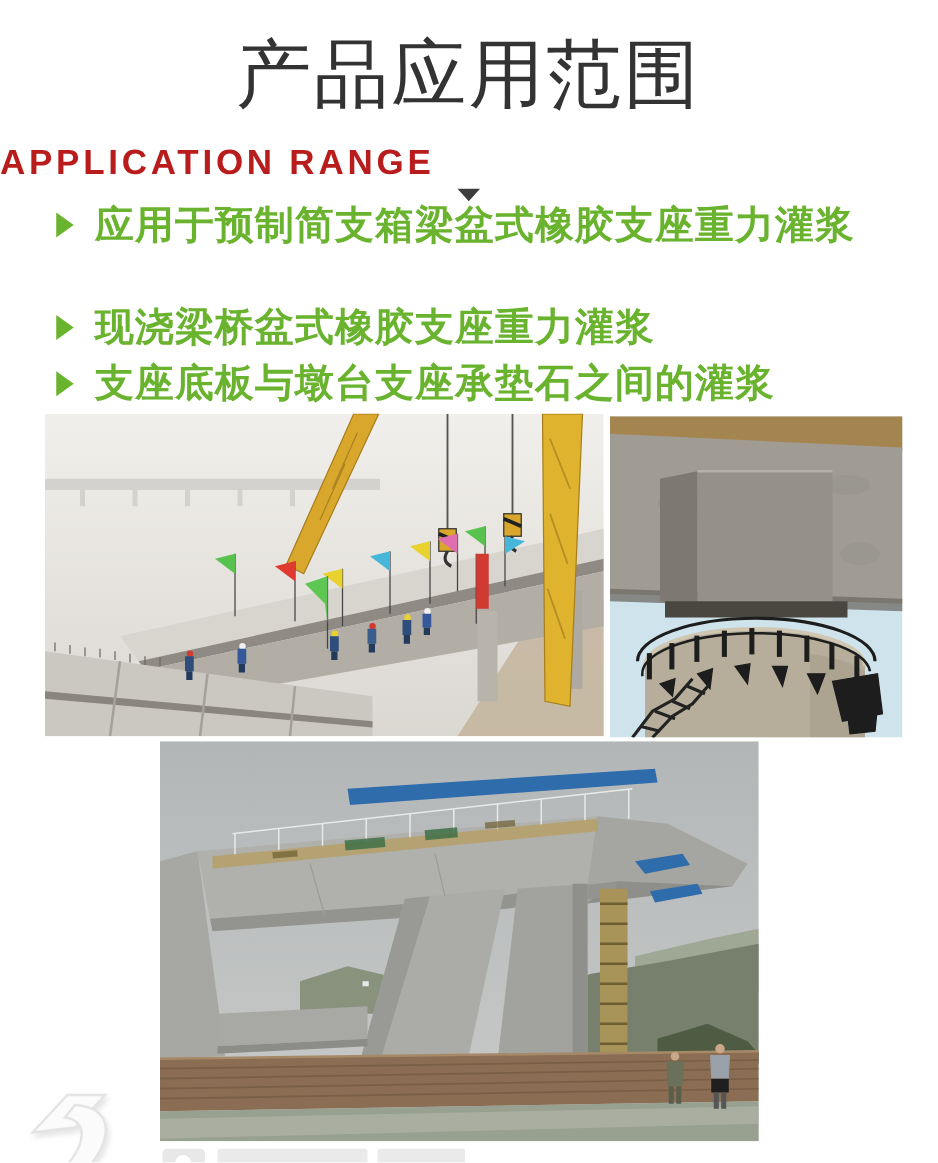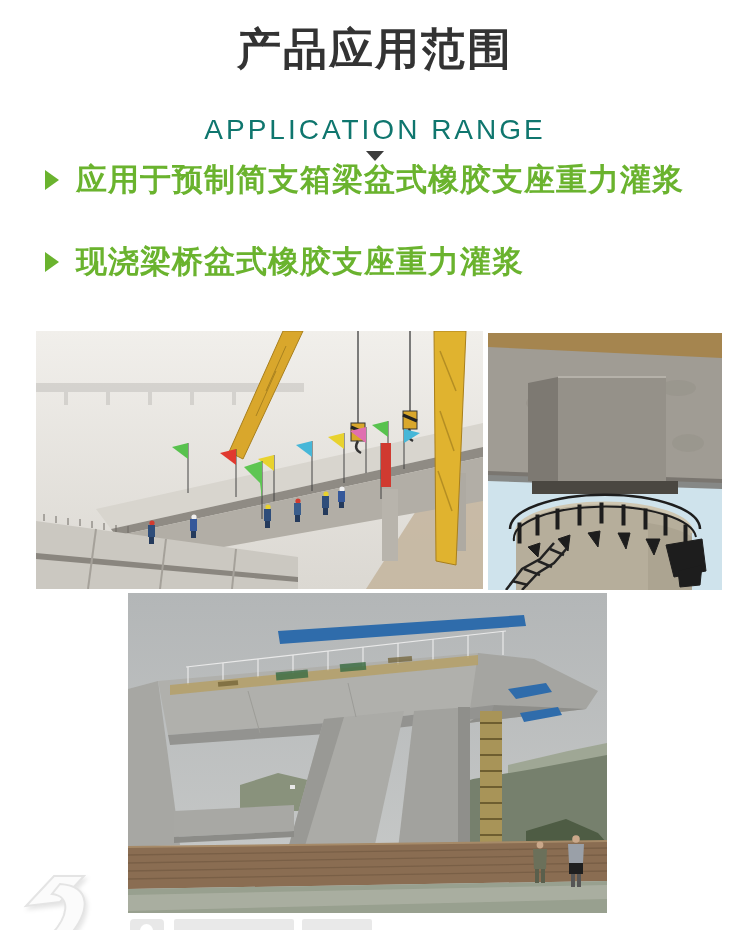--- a/index.html
+++ b/index.html
@@ -5,25 +5,25 @@
   * { margin:0; padding:0; box-sizing:border-box; }
   html,body { background:#ffffff; }
   body { font-family:"Liberation Sans","DejaVu Sans",sans-serif; }
   .page {
     position:relative; width:750px; height:930px; margin:0 auto;
     background:#ffffff; overflow:hidden;
   }
   
   .title {
     position:absolute; top:20px; left:0; width:750px; text-align:center;
-    font-size:44px; font-weight:bold; color:#333333; letter-spacing:2px;
+    font-size:60px; font-weight:normal; color:#333333; letter-spacing:2px;
   }
   .subtitle {
-    position:absolute; top:114px; left:0; width:750px; text-align:center;
-    font-size:28px; color:#0f766e; letter-spacing:3px; font-weight:normal;
+    position:absolute; top:114px; left:0; width:750px; text-align:left;
+    font-size:28px; color:#b91c1c; letter-spacing:3px; font-weight:bold;
   }
   .tri-down {
     position:absolute; top:151px; left:366px; width:0; height:0;
     border-left:9px solid transparent; border-right:9px solid transparent;
     border-top:10px solid #3c3c3c;
   }
   
   .bullet {
     position:absolute; left:45px; display:flex; align-items:center; height:40px;
   }
@@ -73,20 +73,24 @@
   <div class="subtitle">APPLICATION RANGE</div>
   <div class="tri-down"></div>
 
   <div class="bullet b0">
     <span class="marker"></span>
     <span class="btext">应用于预制简支箱梁盆式橡胶支座重力灌浆</span>
   </div>
   <div class="bullet b1">
     <span class="marker"></span>
     <span class="btext">现浇梁桥盆式橡胶支座重力灌浆</span>
+  </div>
+  <div class="bullet b2">
+    <span class="marker"></span>
+    <span class="btext">支座底板与墩台支座承垫石之间的灌浆</span>
   </div>
 
   <svg class="photo photo1" viewBox="0 0 447 258" preserveAspectRatio="none" role="img" aria-label="桥面箱梁吊装施工现场（吊车与彩旗）">
     <defs>
       <linearGradient id="sky1" x1="0" y1="0" x2="0" y2="1">
         <stop offset="0" stop-color="#f1efeb"></stop>
           <stop offset="1" stop-color="#dbd8d2"></stop>
       </linearGradient>
     </defs>
     <rect x="0" y="0" width="447" height="258" fill="url(#sky1)"></rect>

